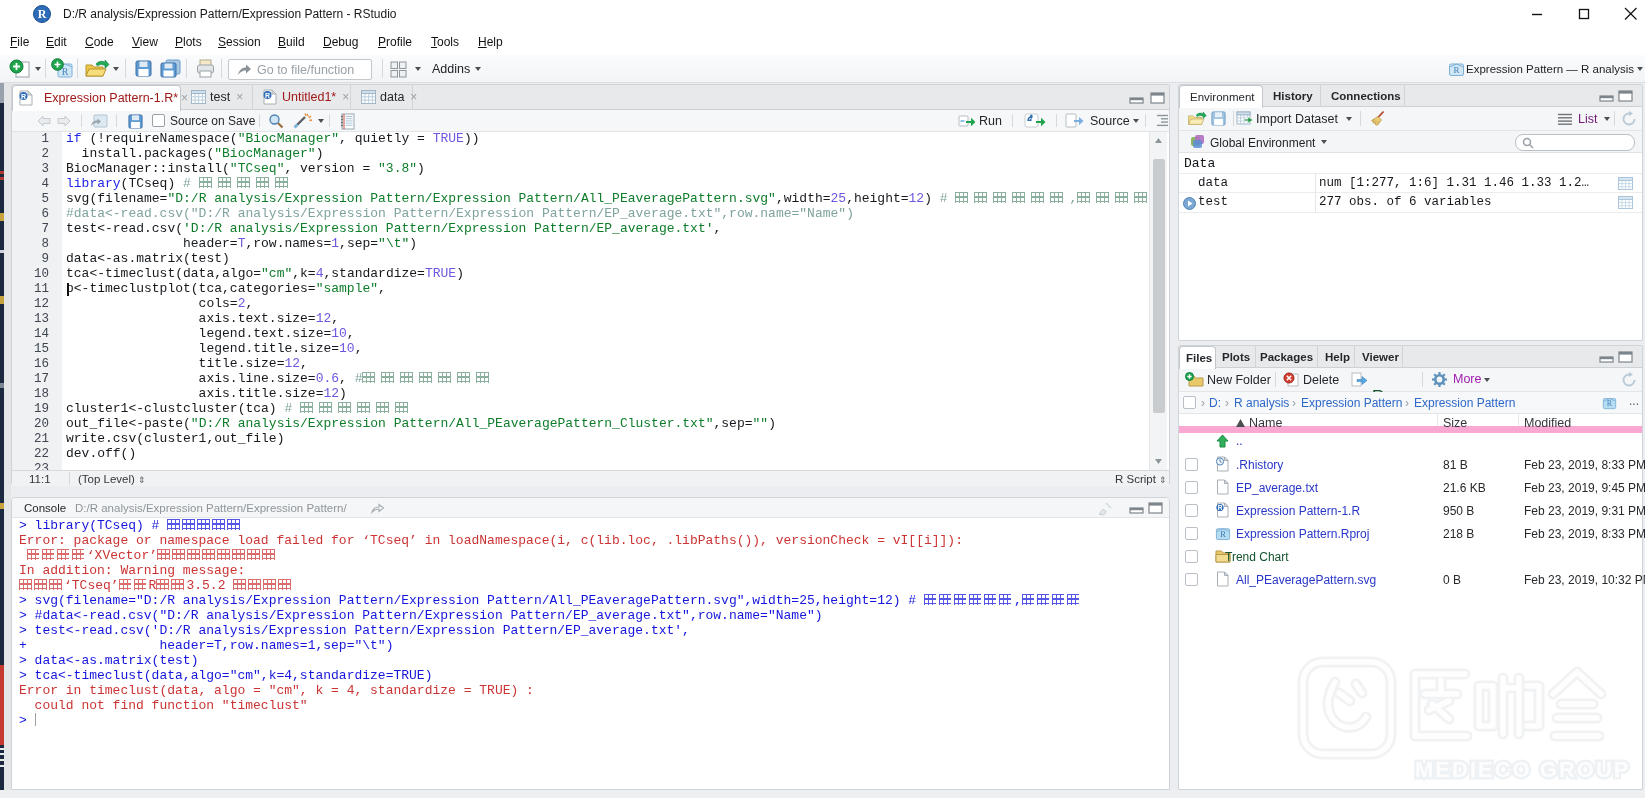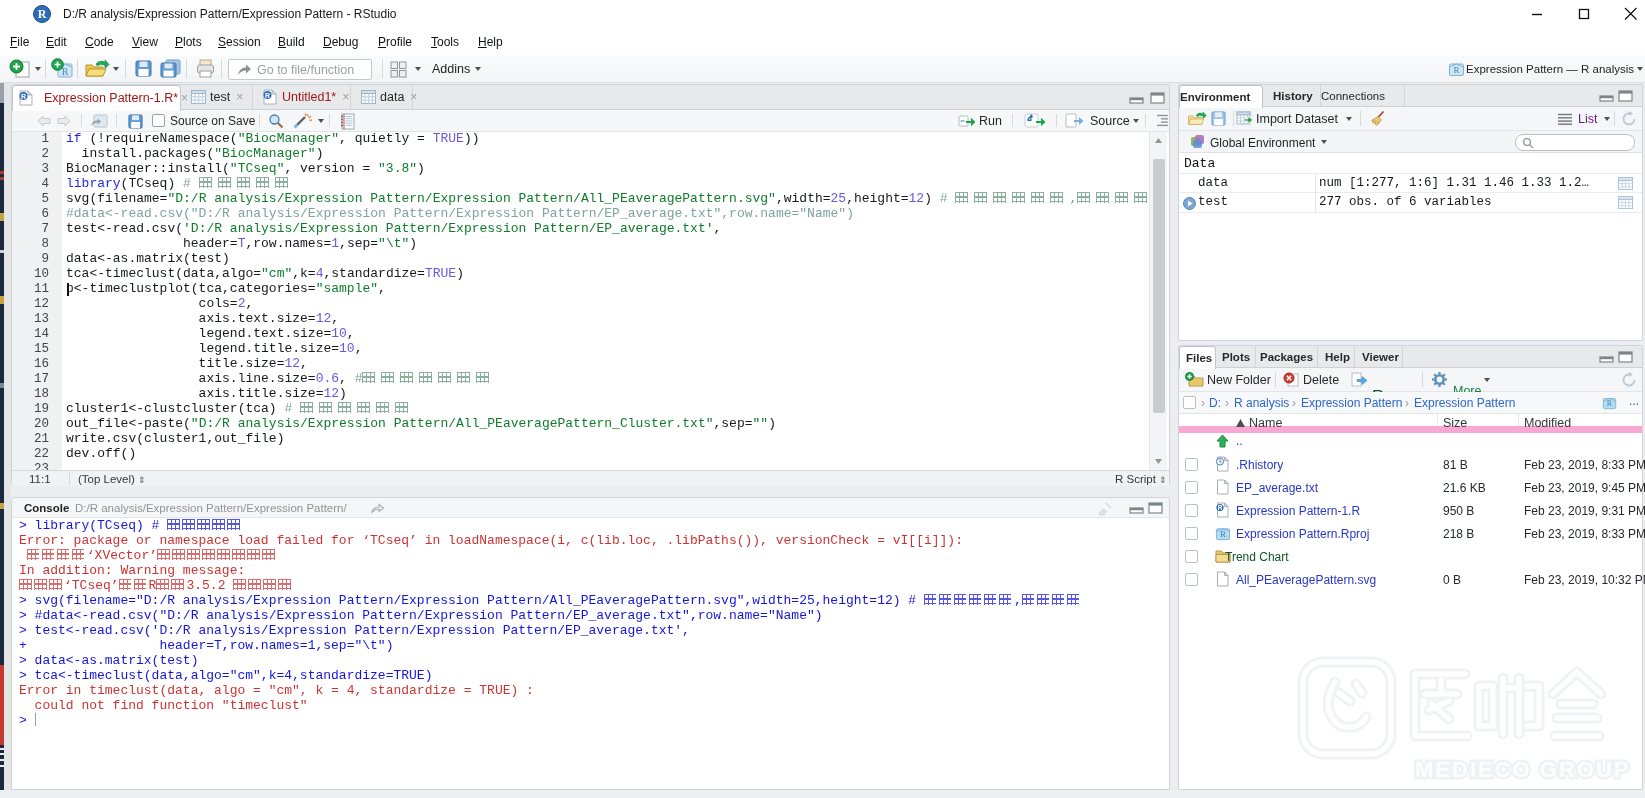--- a/index.html
+++ b/index.html
@@ -315,21 +315,21 @@
  </div>
  <div class="abs" style="left:0;top:385px;right:0;height:16px;background:#f0f2f4;border-top:1px solid #d6d9db;font-size:11.5px;color:#33373b">
   <span class="abs" style="left:17px;top:2px">11:1</span>
   <span class="abs" style="left:57px;top:1px;bottom:1px;width:1px;background:#d6d9db"></span>
   <span class="abs" style="left:66px;top:2px">(Top Level) <span style="font-size:9px;color:#5a6066">⇕</span></span>
   <span class="abs" style="left:1103px;top:2px">R Script <span style="font-size:9px;color:#5a6066">⇕</span></span>
  </div>
 </div>
 <div class="pane" id="console" style="left:11px;top:497px;width:1159px;height:293px;border-radius:4px 4px 0 0">
  <div class="abs" style="left:0;top:0;right:0;height:20px;background:#f4f6f7;border-bottom:1px solid #e3e6e8;border-radius:4px 4px 0 0">
-  <span class="abs" style="left:12px;top:3.5px;font-size:11.5px;font-weight:bold;color:#1e2225">Console</span>
+  <span class="abs" style="left:12px;top:3.5px;font-size:11.5px;font-weight:normal;color:#1e2225">Console</span>
   <span class="abs" style="left:63px;top:3.5px;font-size:11.5px;color:#8f959a">D:/R analysis/Expression Pattern/Expression Pattern/</span>
   <svg class="abs" style="left:358px;top:4px" width="15" height="12" viewBox="0 0 15 12">
         <path d="M2 10 C3 6.5 5.5 5 9 5 L9 2.5 L13.5 6 L9 9.5 L9 7 C6 7 4 8 2 10 Z" fill="none" stroke="#a9b0b5" stroke-width="1.2"></path>
       </svg>
   <svg class="abs" style="left:1084px;top:3px" width="17" height="15" viewBox="0 0 17 15">
         <line x1="10" y1="2" x2="15" y2="7" stroke="#d3dbe1" stroke-width="1.5"></line>
         <path d="M3 13 L7 8 L10.5 10.5 L8 14 Z M3 13 L5.5 14" fill="#dde4ea" stroke="#c6cfd6" stroke-width=".8"></path>
       </svg>
   <svg class="winbtn" style="left:1117px;top:4px" width="15" height="12" viewBox="0 0 15 12">
         <rect x="1" y="6" width="13" height="5" fill="#fff" stroke="#7c858c" stroke-width="1.2"></rect>
@@ -352,23 +352,23 @@
 <div class="cline blue">+                 header=T,row.names=1,sep="\t")</div>
 <div class="cline blue">&gt; data&lt;-as.matrix(test)</div>
 <div class="cline blue">&gt; tca&lt;-timeclust(data,algo="cm",k=4,standardize=TRUE)</div>
 <div class="cline red">Error in timeclust(data, algo = "cm", k = 4, standardize = TRUE) :</div>
 <div class="cline red">  could not find function "timeclust"</div>
 <div class="cline blue">&gt; <span style="display:inline-block;width:1.5px;height:13px;background:#9aa1a7;vertical-align:-2px"></span></div>
  </div>
 </div>
 <div class="pane" id="envpane" style="left:1178px;top:84px;width:465px;height:257px">
  <div class="tabbar" style="height:22px">
-  <div class="tab active" style="left:0;width:84px;height:23px;line-height:22px;font-size:11.5px"><span style="font-weight:bold;">Environment</span></div>
+  <div class="tab active" style="left:0;width:84px;height:23px;line-height:22px;font-size:11.5px"><span style="font-weight:normal;margin-left:10px">Environment</span></div>
   <div class="tab" style="left:84px;width:58px;line-height:22px;font-size:11.5px"><span style="font-weight:bold;margin-left:10px">History</span></div>
-  <div class="tab" style="left:142px;width:84px;line-height:22px;font-size:11.5px"><span style="font-weight:normal;">Connections</span></div>
+  <div class="tab" style="left:142px;width:84px;line-height:22px;font-size:11.5px"><span style="font-weight:bold;margin-left:10px">Connections</span></div>
   <svg class="winbtn" style="left:420px;top:5px" width="15" height="12" viewBox="0 0 15 12">
         <rect x="1" y="6" width="13" height="5" fill="#fff" stroke="#7c858c" stroke-width="1.2"></rect>
         <rect x="1" y="6" width="13" height="2.2" fill="#7c858c"></rect>
       </svg>
   <svg class="winbtn" style="left:439px;top:5px" width="15" height="12" viewBox="0 0 15 12">
         <rect x="1" y="1" width="13" height="10" fill="#fff" stroke="#7c858c" stroke-width="1.2"></rect>
         <rect x="1" y="1" width="13" height="2.6" fill="#7c858c"></rect>
       </svg>
  </div>
  <div class="abs" style="left:0;top:22px;right:0;height:24px;background:#f4f6f8;border-bottom:1px solid #e3e6e8">
@@ -495,21 +495,21 @@
           <line x1="8.5" y1="1" x2="8.5" y2="3.6"></line>
           <line x1="8.5" y1="13.4" x2="8.5" y2="16"></line>
           <line x1="1" y1="8.5" x2="3.6" y2="8.5"></line>
           <line x1="13.4" y1="8.5" x2="16" y2="8.5"></line>
           <line x1="3.2" y1="3.2" x2="5" y2="5"></line>
           <line x1="12" y1="12" x2="13.8" y2="13.8"></line>
           <line x1="13.8" y1="3.2" x2="12" y2="5"></line>
           <line x1="5" y1="12" x2="3.2" y2="13.8"></line>
         </g>
   </svg>
-  <span class="abs" style="left:274px;top:16px;font-size:12.5px;color:#15803d">More</span>
+  <span class="abs" style="left:274px;top:4px;font-size:12.5px;color:#a21caf">More</span>
   <span class="caret abs" style="left:305px;top:10px"></span>
   <svg class="abs" style="left:442px;top:4px" width="16" height="16" viewBox="0 0 16 16">
         <path d="M13.5 8 A5.5 5.5 0 1 1 8 2.5" fill="none" stroke="#b9c9d6" stroke-width="1.8"></path>
         <path d="M8 0 L12 2.5 L8 5 Z" fill="#b9c9d6"></path>
       </svg>
  </div>
  <div class="abs" style="left:0;top:46px;right:0;height:22px;background:#f6f8f9;border-bottom:1px solid #e3e6e8;font-size:12px">
   <span class="abs" style="left:4px;top:3.5px;width:13px;height:13px;background:#fff;border:1px solid #b9bfc7;border-radius:2px"></span>
   <span class="abs" style="left:22px;top:4px;color:#9aa1a7">›</span>
   <span class="abs" style="left:30px;top:4px;color:#2e68c9">D:</span>

